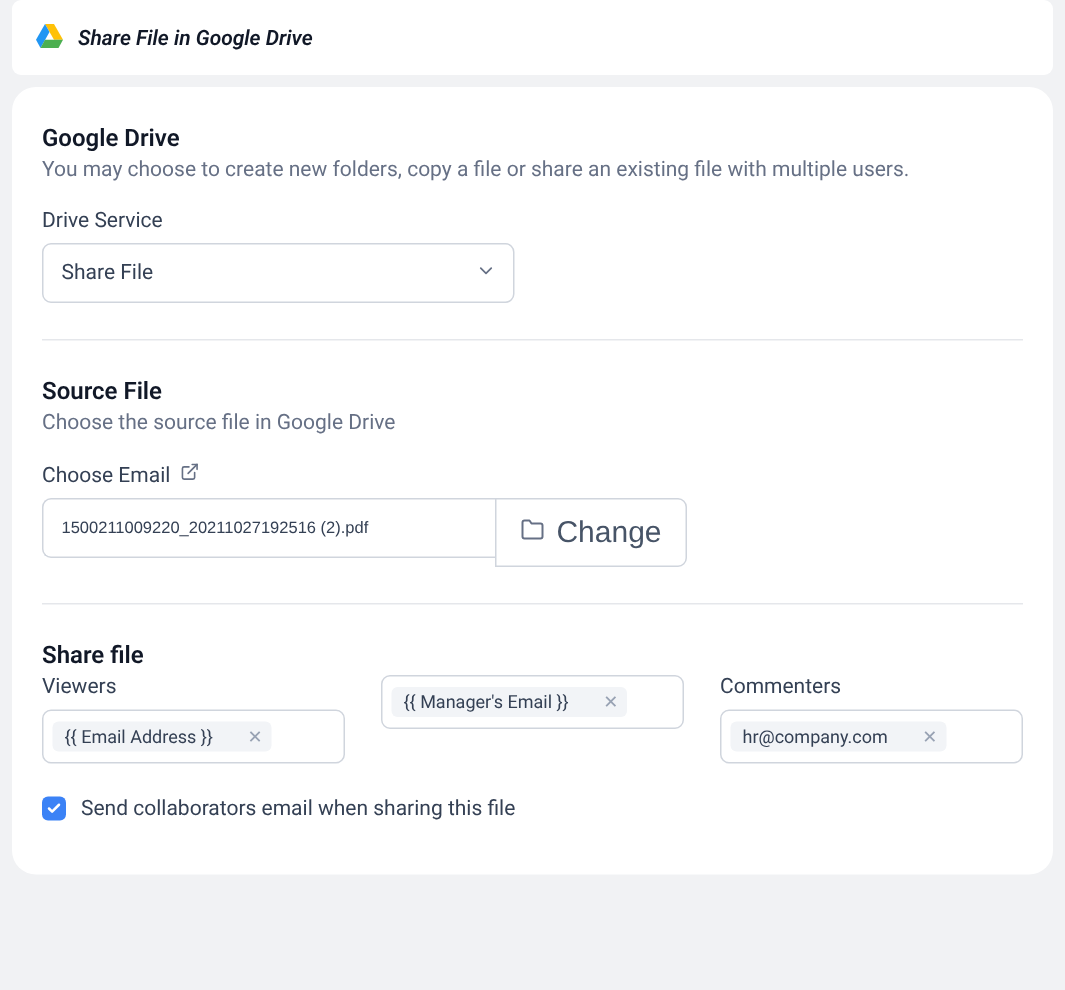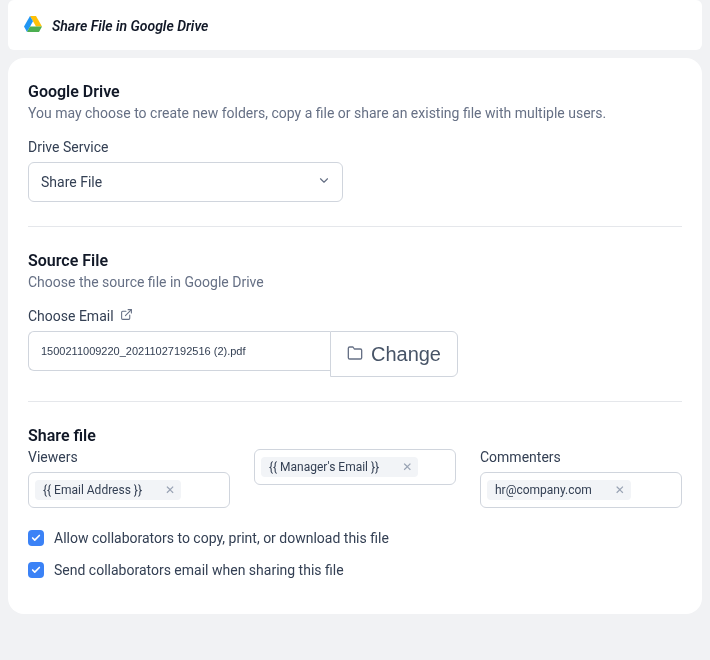--- a/index.html
+++ b/index.html
@@ -260,28 +260,20 @@
         <div class="field-label">Commenters</div>
         <div class="tag-input">
           <span class="tag">
             <span>hr@company.com</span>
             <span class="tag-x">✕</span>
           </span>
         </div>
       </div>
     </div>
 
-    <div class="check-row">
-      <span class="checkbox">
-        <svg width="10" height="10" viewBox="0 0 24 24" fill="none" stroke="#fff" stroke-width="4" stroke-linecap="round" stroke-linejoin="round">
-            <polyline points="20 6 9 17 4 12"></polyline>
-          </svg>
-      </span>
-      <span class="check-label">Allow collaborators to copy, print, or download this file</span>
-    </div>
 
     <div class="check-row">
       <span class="checkbox">
         <svg width="10" height="10" viewBox="0 0 24 24" fill="none" stroke="#fff" stroke-width="4" stroke-linecap="round" stroke-linejoin="round">
             <polyline points="20 6 9 17 4 12"></polyline>
           </svg>
       </span>
       <span class="check-label">Send collaborators email when sharing this file</span>
     </div>
   </div>

